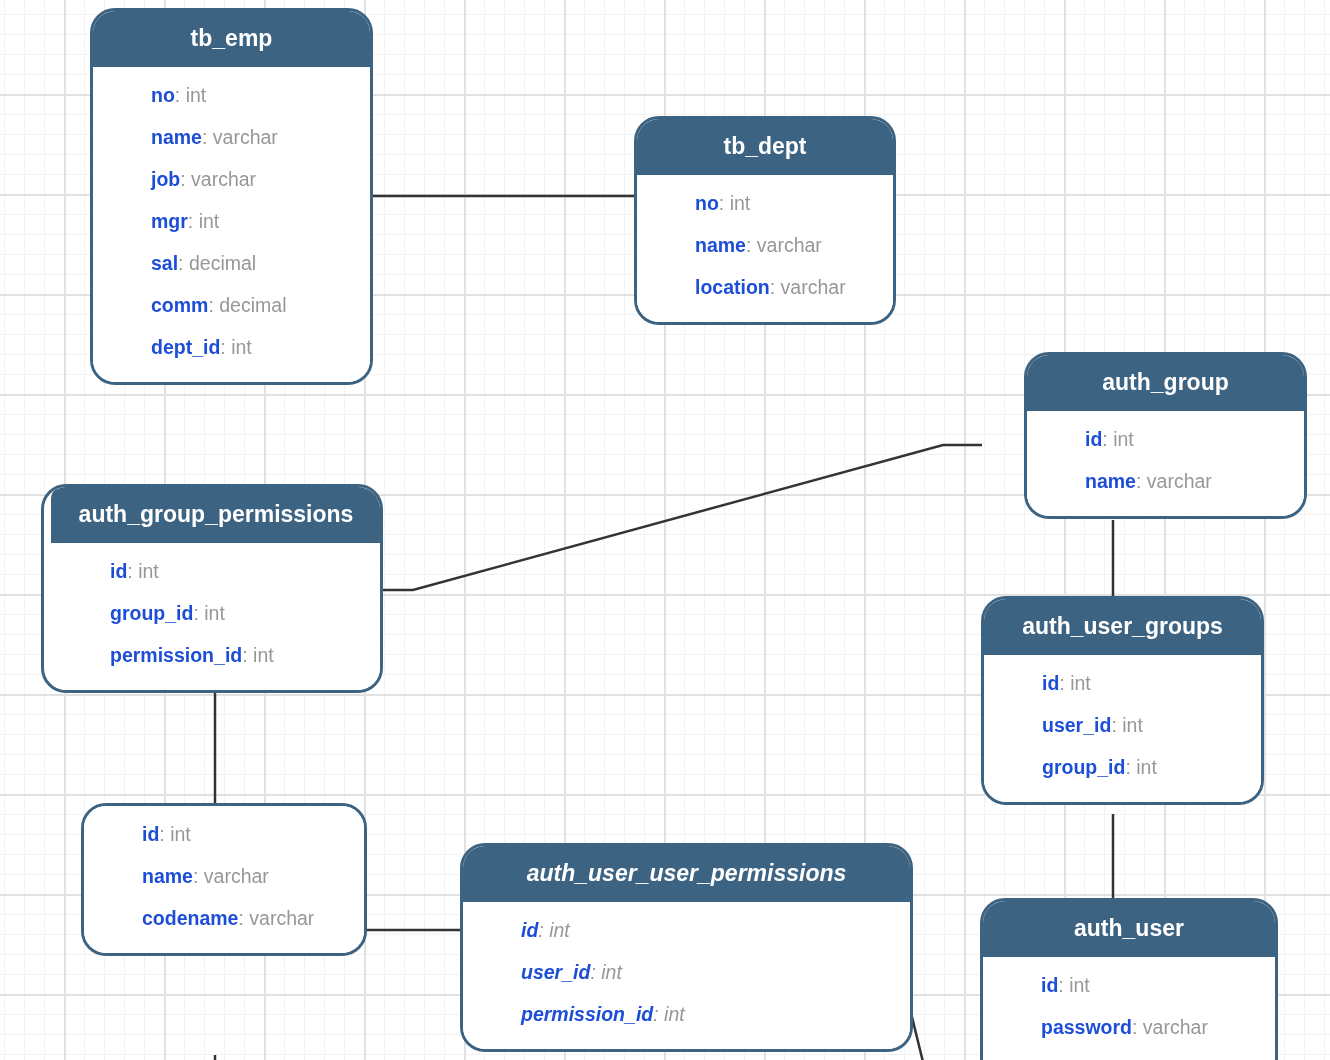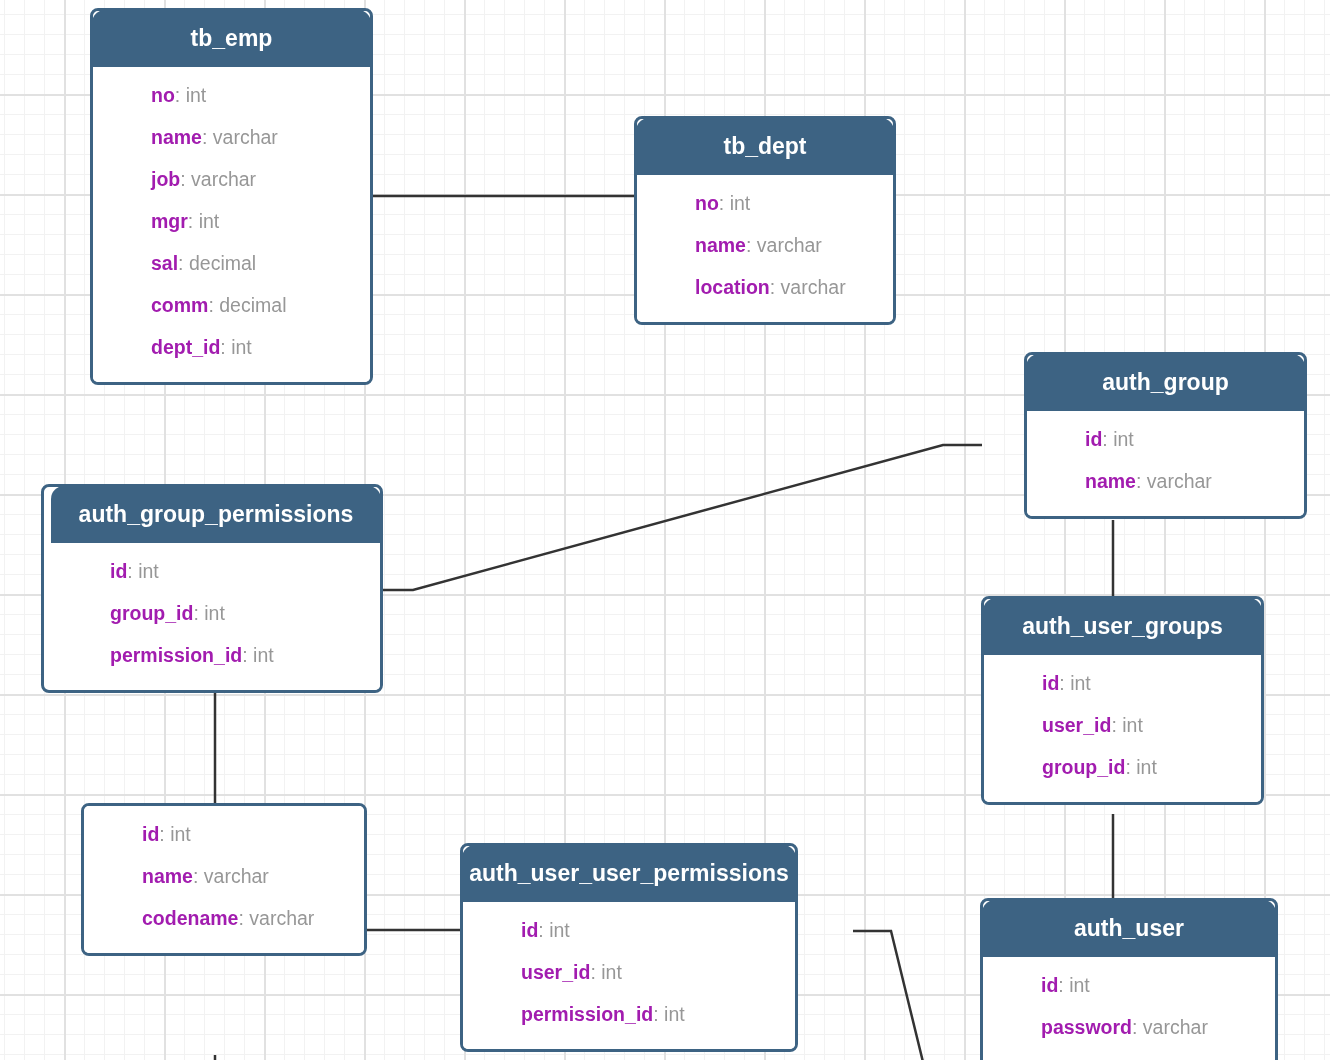--- a/index.html
+++ b/index.html
@@ -31,21 +31,21 @@
   .connections-layer polyline {
     fill: none;
     stroke: #333333;
     stroke-width: 2.5;
     stroke-linejoin: miter;
   }
   .entity-table {
     position: absolute;
     box-sizing: border-box;
     border: 3px solid #3d6383;
-    border-radius: 8px;
+    border-radius: 25px;
     background: #ffffff;
     overflow: hidden;
     z-index: 2;
   }
   .entity-header {
     background: #3d6383;
     height: 57px;
     display: flex;
     align-items: center;
     justify-content: center;
@@ -63,21 +63,21 @@
     background: #ffffff;
   }
   .field-row {
     height: 42px;
     line-height: 42px;
     padding-left: 58px;
     font-size: 19.5px;
     white-space: nowrap;
   }
   .field-name {
-    color: #a21caf;
+    color: #1d4ed8;
     font-weight: bold;
   }
   .field-type {
     color: #979797;
   }
 </style>
 </head>
 <body>
 
 <div class="canvas">
@@ -151,21 +151,21 @@
   </div>
 
   <div class="entity-table" style="left: 81px; top: 803px; width: 286px;">
     <div class="entity-body">
         <div class="field-row"><span class="field-name">id</span><span class="field-type">: int</span></div>
         <div class="field-row"><span class="field-name">name</span><span class="field-type">: varchar</span></div>
         <div class="field-row"><span class="field-name">codename</span><span class="field-type">: varchar</span></div>
       </div>
   </div>
 
-  <div class="entity-table" style="left: 460px; top: 843px; width: 338px;">
+  <div class="entity-table" style="left: 460px; top: 843px; width: 453px; font-style: italic;">
     <div class="entity-header">
       <span class="entity-title">auth_user_user_permissions</span>
     </div>
     <div class="entity-body">
         <div class="field-row"><span class="field-name">id</span><span class="field-type">: int</span></div>
         <div class="field-row"><span class="field-name">user_id</span><span class="field-type">: int</span></div>
         <div class="field-row"><span class="field-name">permission_id</span><span class="field-type">: int</span></div>
       </div>
   </div>
 

